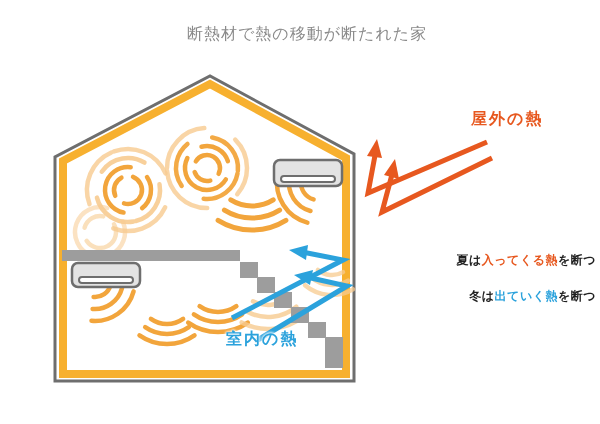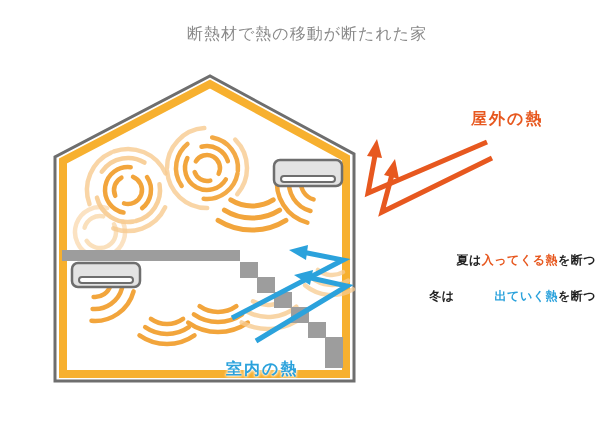--- a/index.html
+++ b/index.html
@@ -16,29 +16,28 @@
   }
   .outdoor-label{
     left:455px;top:109px;font-size:16px;font-weight:bold;letter-spacing:2px;
     color:var(--accent-orange,#e7581f);
     margin-left:16px;
   }
   .indoor-label{
     left:226px;top:329px;font-size:16px;font-weight:bold;letter-spacing:2px;
     color:var(--accent-blue,#2ba2dc);
     text-shadow:0 0 3px #fff,0 0 3px #fff,0 0 3px #fff;
-    margin-top:30px;
   }
   .explanation{
     left:372px;top:242px;width:224px;text-align:right;
     font-size:12px;font-weight:bold;line-height:36px;letter-spacing:0.5px;
     color:var(--text-dark,#1f1f1f);
   }
   .hl-orange{color:var(--accent-orange,#e7581f);}
-  .hl-blue{color:var(--accent-blue,#2ba2dc);margin-left:40px;}
+  .hl-blue{color:var(--accent-blue,#2ba2dc);}
 </style>
 </head>
 <body>
 
 <div class="canvas">
 
   <svg id="diagram" width="600" height="424" viewBox="0 0 600 424">
 
     <polygon id="house-outer" points="55,381 55,157 210,76 354,154 354,381" fill="#ffffff" stroke="#6E6E6E" stroke-width="3"></polygon>
     <polygon id="house-insulation" points="63,374 63,161 210,84 346,158 346,374" fill="none" stroke="#F7B02F" stroke-width="8"></polygon>

